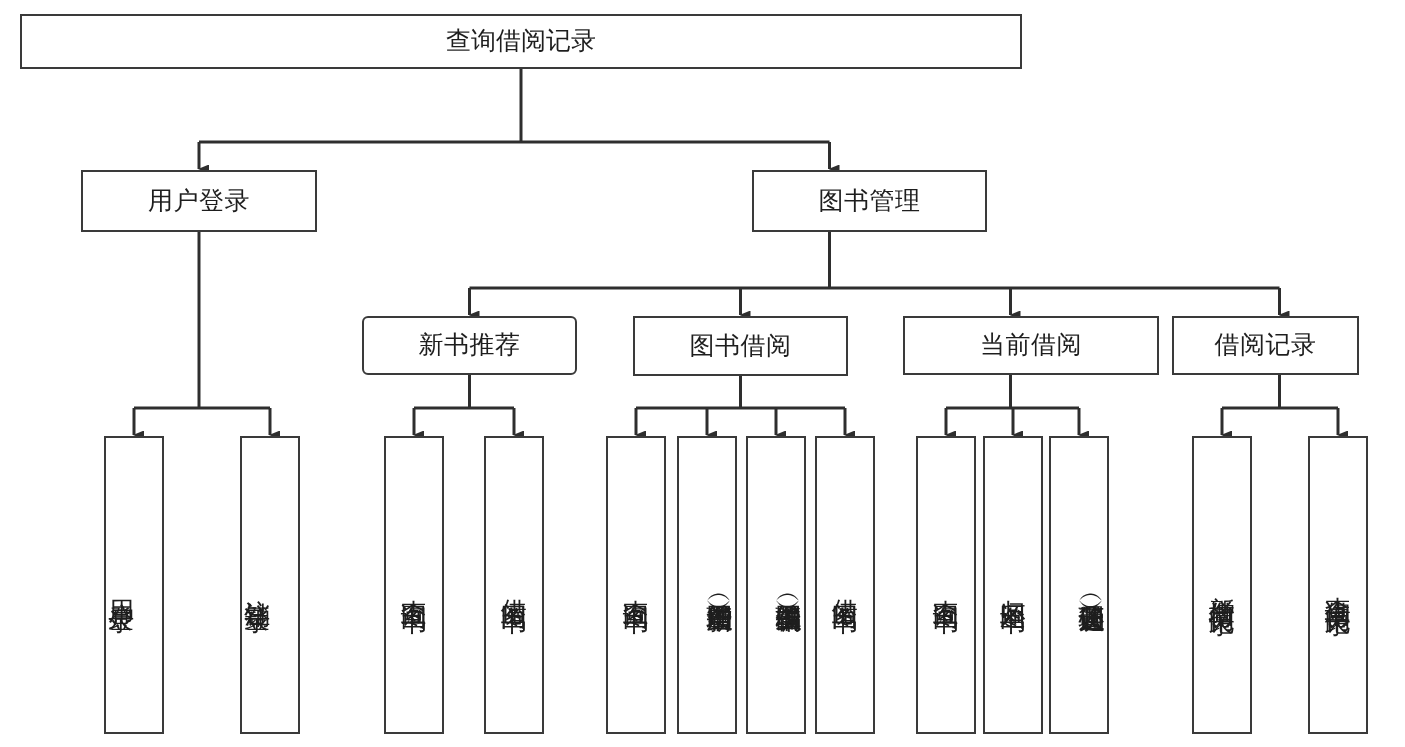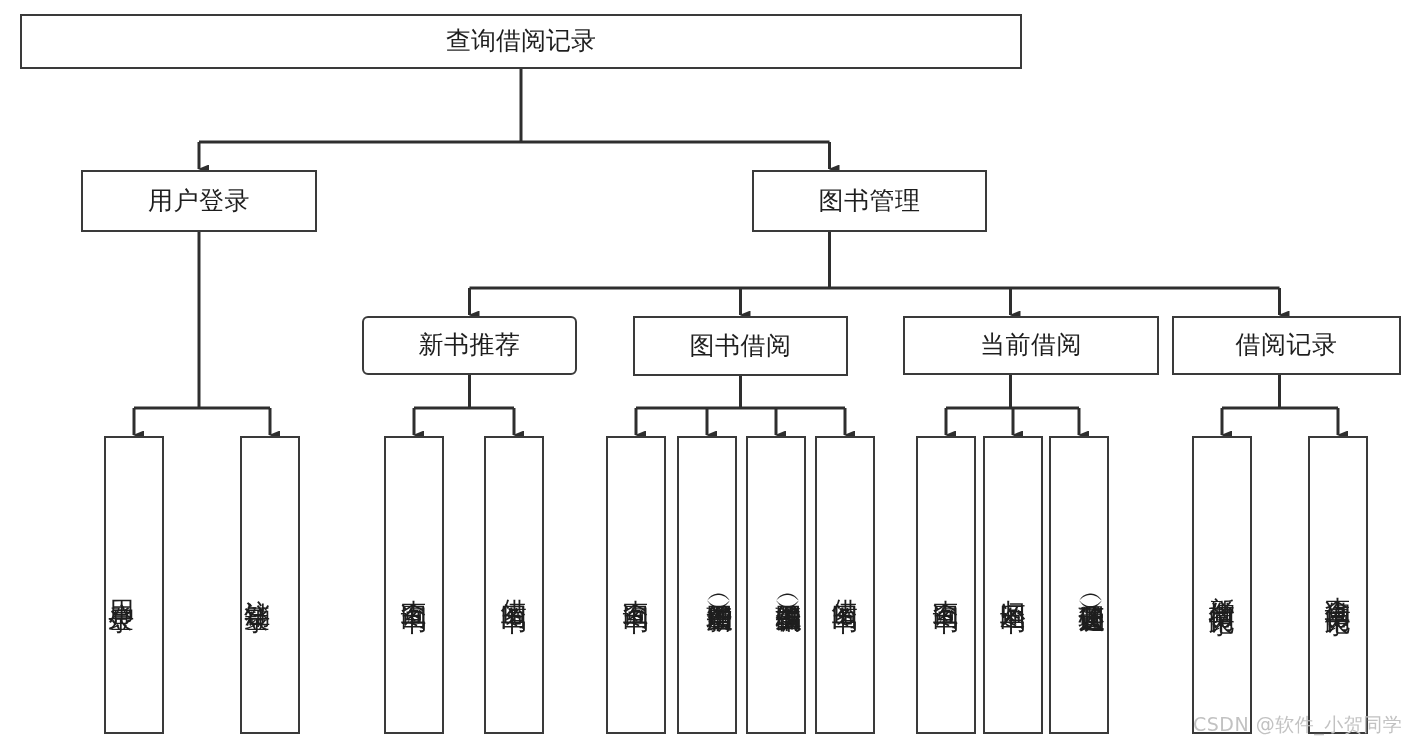--- a/index.html
+++ b/index.html
@@ -126,21 +126,21 @@
       </div>
       <div class="node node-h" style="left: 362px; top: 316px; width: 215px; height: 59px; border-radius: 6px;">
         <span>新书推荐</span>
       </div>
       <div class="node node-h" style="left: 633px; top: 316px; width: 215px; height: 60px; text-align: center;">
         <span>图书借阅</span>
       </div>
       <div class="node node-h" style="left: 903px; top: 316px; width: 256px; height: 59px;">
         <span>当前借阅</span>
       </div>
-      <div class="node node-h" style="left: 1172px; top: 316px; width: 229px; height: 59px;">
+      <div class="node node-h" style="left: 1172px; top: 316px; width: 187px; height: 59px;">
         <span>借阅记录</span>
       </div>
       <div class="node node-v align-bottom" style="left: 104px; top: 436px; width: 60px; height: 298px;">
         <span>用户登录</span>
       </div>
       <div class="node node-v align-bottom" style="left: 240px; top: 436px; width: 60px; height: 298px;">
         <span>注销登录</span>
       </div>
       <div class="node node-v" style="left: 384px; top: 436px; width: 60px; height: 298px;">
         <span>查询图书</span>
@@ -170,14 +170,13 @@
         <span>确认归还（管理员）</span>
       </div>
       <div class="node node-v" style="left: 1192px; top: 436px; width: 60px; height: 298px;">
         <span>新增借阅记录</span>
       </div>
       <div class="node node-v" style="left: 1308px; top: 436px; width: 60px; height: 298px;">
         <span>查询借阅记录</span>
       </div>
     </div>
 
-  <div class="watermark" id="wm" style="left: 1193px; top: 712px;">CSDN @软件_小贺同学</div>
 </div>
 
 </body></html>

